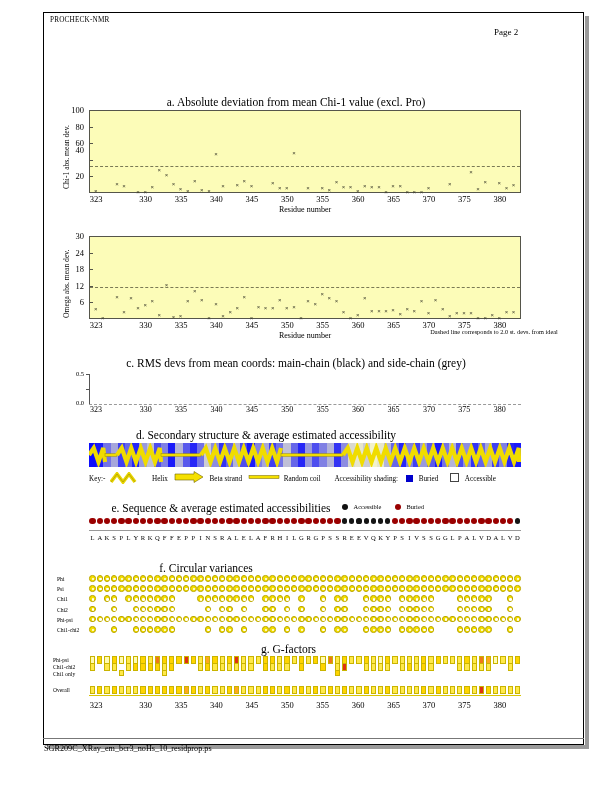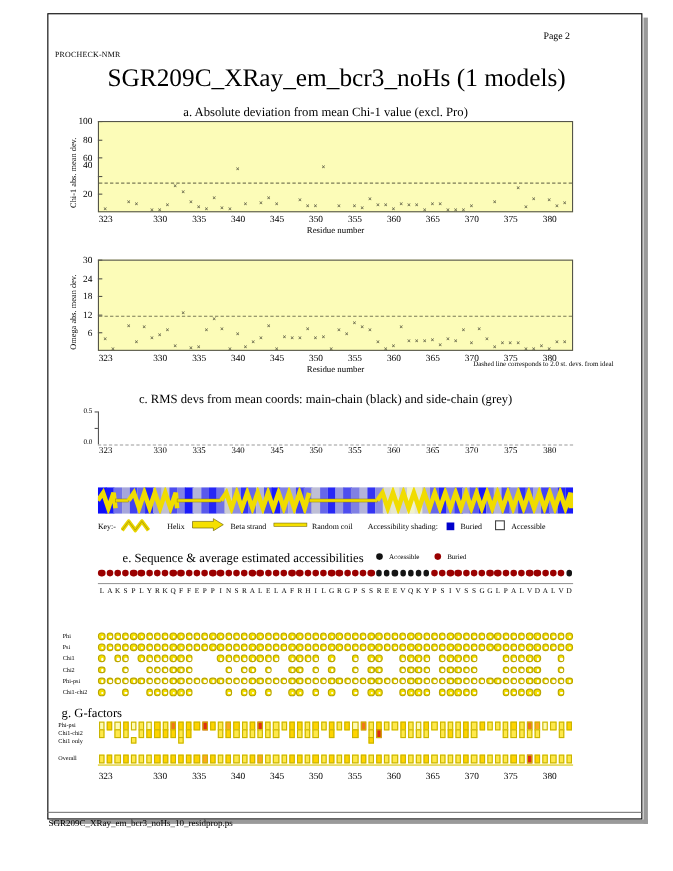--- a/index.html
+++ b/index.html
@@ -7,21 +7,21 @@
        font-family:"Liberation Serif",serif;color:#000;}
   #page{position:absolute;left:0;top:0;width:612px;height:792px;overflow:hidden;}
 
   
   .page-frame{position:absolute;left:43px;top:12px;width:541px;height:733px;
               border:1px solid #000;box-sizing:border-box;background:#fff;}
   .page-shadow-r{position:absolute;left:585px;top:16px;width:4px;height:733px;background:#9a9a9a;}
   .page-shadow-b{position:absolute;left:47px;top:745px;width:542px;height:4px;background:#9a9a9a;}
 
   .hdr-label{position:absolute;left:50px;top:16px;font-size:7.2px;
-             font-family:"Liberation Serif",serif;letter-spacing:.2px;margin-top:30px;}
+             font-family:"Liberation Serif",serif;letter-spacing:.2px;}
   .page-num{position:absolute;left:494px;top:27px;font-size:9px;}
 
   .title1{position:absolute;left:0;top:30px;width:612px;text-align:center;
           font-size:25px;letter-spacing:.2px;}
   .title2{position:absolute;left:0;top:58px;width:612px;text-align:center;
           font-size:23px;letter-spacing:0px;}
 
   .sect-title{position:absolute;font-size:11.5px;text-align:center;}
   .plotbox{position:absolute;background:#fcfcb8;border:1px solid #55554a;box-sizing:border-box;}
 
@@ -72,21 +72,20 @@
 
 <div id="page">
 
   <div class="page-shadow-r"></div>
   <div class="page-shadow-b"></div>
   <div class="page-frame"></div>
 
   <div class="hdr-label">PROCHECK-NMR</div>
   <div class="page-num">Page  2</div>
 
-  <div class="title2">SGR209C_XRay_em_bcr3_noHs (1 models)</div>
 
   <div class="sect-title" style="left:56px;top:96px;width:480px;">a. Absolute deviation from mean Chi-1 value (excl. Pro)</div>
   <div class="plotbox" id="boxA" style="left:89px;top:110px;width:432px;height:83px;"></div>
   <div class="ylab" style="left:62px;top:189px;font-size:7.6px;">Chi-1 abs. mean dev.</div>
   <div class="xaxis-title" style="left:245px;top:205px;">Residue number</div>
   <div id="aYT">
       <div class="ytick" style="left:58px;top:171.4px;">20</div>
       <div style="position:absolute;left:89px;top:176.4px;width:4px;border-top:1px solid #55554a;height:0;"></div>
       <div class="ytick" style="left:58px;top:145px;">40</div>
       <div style="position:absolute;left:89px;top:159.8px;width:4px;border-top:1px solid #55554a;height:0;"></div>
@@ -270,20 +269,21 @@
       <div class="xtick" style="left:236.88524590163934px;top:405px;font-size:8px;">345</div>
       <div class="xtick" style="left:272.29508196721315px;top:405px;font-size:8px;">350</div>
       <div class="xtick" style="left:307.7049180327869px;top:405px;font-size:8px;">355</div>
       <div class="xtick" style="left:343.11475409836066px;top:405px;font-size:8px;">360</div>
       <div class="xtick" style="left:378.5245901639344px;top:405px;font-size:8px;">365</div>
       <div class="xtick" style="left:413.9344262295082px;top:405px;font-size:8px;">370</div>
       <div class="xtick" style="left:449.34426229508193px;top:405px;font-size:8px;">375</div>
       <div class="xtick" style="left:484.7540983606557px;top:405px;font-size:8px;">380</div>
     </div>
 
+  <div class="sect-title" style="left:56px;top:429px;width:420px;text-align:center;">d. Secondary structure &amp; average estimated accessibility</div>
   <div class="ss-strip" id="ssStrip" style="left:89px;top:443px;width:432px;height:24px;background:#dfe4f7;">
       <div class="ss-cell" style="left:0px;width:7.6000000000000005px;background:rgb(13,13,252);"></div>
       <div class="ss-cell" style="left:7.2px;width:7.6000000000000005px;background:rgb(26,26,250);"></div>
       <div class="ss-cell" style="left:14.4px;width:7.6000000000000005px;background:rgb(115,115,230);"></div>
       <div class="ss-cell" style="left:21.6px;width:7.6000000000000005px;background:rgb(166,166,219);"></div>
       <div class="ss-cell" style="left:28.8px;width:7.6000000000000005px;background:rgb(64,64,241);"></div>
       <div class="ss-cell" style="left:36px;width:7.6000000000000005px;background:rgb(102,102,233);"></div>
       <div class="ss-cell" style="left:43.2px;width:7.6000000000000005px;background:rgb(38,38,247);"></div>
       <div class="ss-cell" style="left:50.4px;width:7.6000000000000005px;background:rgb(153,153,222);"></div>
       <div class="ss-cell" style="left:57.6px;width:7.6000000000000005px;background:rgb(191,191,214);"></div>
@@ -497,20 +497,21 @@
       <div class="seq-letter" style="left:374.00000000000006px;top:0px;">A</div>
       <div class="seq-letter" style="left:381.20000000000005px;top:0px;">L</div>
       <div class="seq-letter" style="left:388.40000000000003px;top:0px;">V</div>
       <div class="seq-letter" style="left:395.6px;top:0px;">D</div>
       <div class="seq-letter" style="left:402.8px;top:0px;">A</div>
       <div class="seq-letter" style="left:410.00000000000006px;top:0px;">L</div>
       <div class="seq-letter" style="left:417.20000000000005px;top:0px;">V</div>
       <div class="seq-letter" style="left:424.40000000000003px;top:0px;">D</div>
     </div>
 
+  <div class="sect-title" style="left:56px;top:562px;width:300px;text-align:center;">f. Circular variances</div>
   <div id="fRowLabels">
       <div class="rowlab" style="left:57px;top:576px;">Phi</div>
       <div class="rowlab" style="left:57px;top:586.2px;">Psi</div>
       <div class="rowlab" style="left:57px;top:596.4px;">Chi1</div>
       <div class="rowlab" style="left:57px;top:606.6px;">Chi2</div>
       <div class="rowlab" style="left:57px;top:616.8px;">Phi-psi</div>
       <div class="rowlab" style="left:57px;top:627px;">Chi1-chi2</div>
     </div>
   <div id="fGrid">
       <div class="circ" style="left:89.3px;top:575px;width:6.6px;height:6.6px;">
@@ -1375,21 +1376,21 @@
         <div class="circ-in" style="left:1.6px;top:1.6px;width:2.6px;height:2.6px;"></div>
       </div>
       <div class="circ" style="left:485.3px;top:626px;width:6.6px;height:6.6px;">
         <div class="circ-in" style="left:1.6px;top:1.6px;width:2.6px;height:2.6px;"></div>
       </div>
       <div class="circ" style="left:506.90000000000003px;top:626px;width:6.6px;height:6.6px;">
         <div class="circ-in" style="left:1.6px;top:1.6px;width:2.6px;height:2.6px;"></div>
       </div>
     </div>
 
-  <div class="sect-title" style="left:56px;top:643px;width:260px;text-align:left;">g. G-factors</div>
+  <div class="sect-title" style="left:56px;top:643px;width:260px;text-align:right;">g. G-factors</div>
   <div id="gRowLabels">
       <div class="rowlab" style="left:53px;top:657px;">Phi-psi</div>
       <div class="rowlab" style="left:53px;top:664px;">Chi1-chi2</div>
       <div class="rowlab" style="left:53px;top:671px;">Chi1 only</div>
       <div class="rowlab" style="left:53px;top:687px;">Overall</div>
     </div>
   <div id="gGrid">
       <div class="sq" style="left:90.008px;top:656px;width:5.184px;height:8px;background:#fffbb0;"></div>
       <div class="sq" style="left:97.208px;top:656px;width:5.184px;height:8px;background:#ffd400;"></div>
       <div class="sq" style="left:104.408px;top:656px;width:5.184px;height:8px;background:#fffbb0;"></div>

